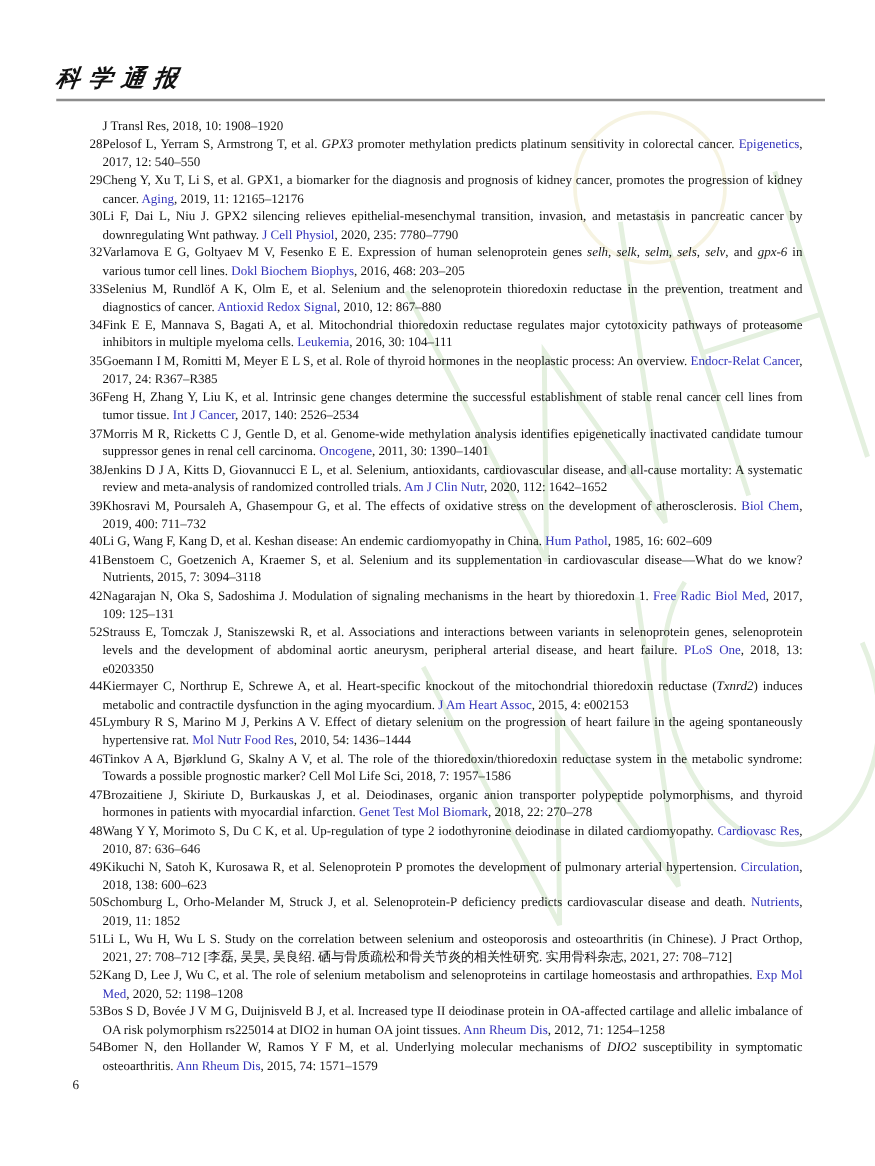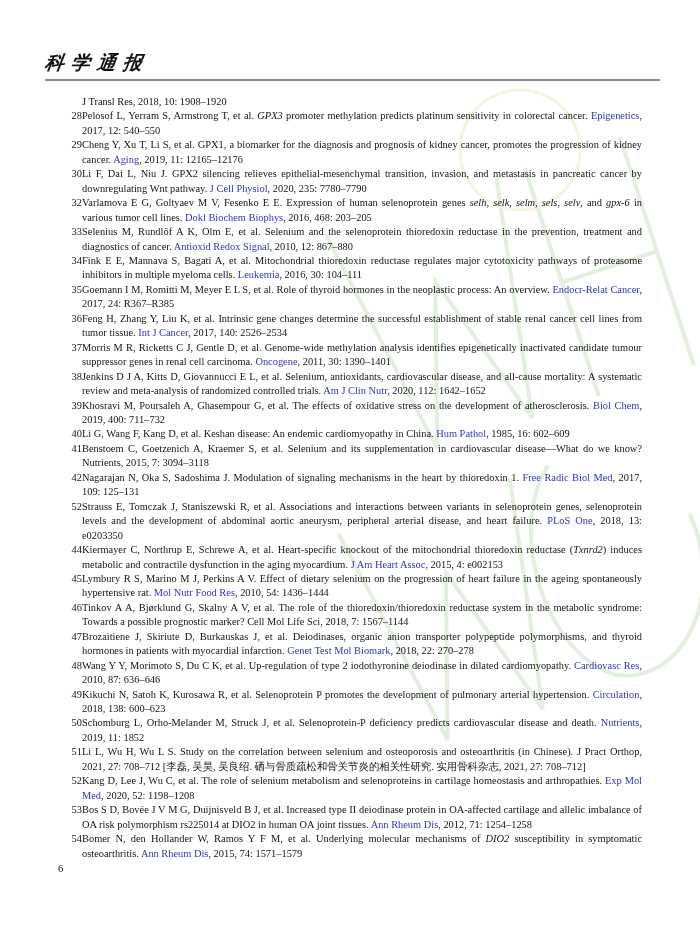--- a/index.html
+++ b/index.html
@@ -142,21 +142,21 @@
       <div class="ref-row">
         <div class="ref-num">44</div>
         <div class="ref-body"><span>Kiermayer C, Northrup E, Schrewe A, et al. Heart-specific knockout of the mitochondrial thioredoxin reductase (</span><span class="ital">Txnrd2</span><span>) induces metabolic and contractile dysfunction in the aging myocardium. </span><span class="lnk" style="color: rgb(51, 51, 187);">J Am Heart Assoc</span><span>, 2015, 4: e002153</span></div>
       </div>
       <div class="ref-row">
         <div class="ref-num">45</div>
         <div class="ref-body"><span>Lymbury R S, Marino M J, Perkins A V. Effect of dietary selenium on the progression of heart failure in the ageing spontaneously hypertensive rat. </span><span class="lnk" style="color: rgb(51, 51, 187);">Mol Nutr Food Res</span><span>, 2010, 54: 1436–1444</span></div>
       </div>
       <div class="ref-row">
         <div class="ref-num">46</div>
-        <div class="ref-body"><span>Tinkov A A, Bjørklund G, Skalny A V, et al. The role of the thioredoxin/thioredoxin reductase system in the metabolic syndrome: Towards a possible prognostic marker? Cell Mol Life Sci, 2018, 7: 1567–1144</span></div>
+        <div class="ref-body"><span>Tinkov A A, Bjørklund G, Skalny A V, et al. The role of the thioredoxin/thioredoxin reductase system in the metabolic syndrome: Towards a possible prognostic marker? Cell Mol Life Sci, 2018, 7: 1957–1586</span></div>
       </div>
       <div class="ref-row">
         <div class="ref-num">47</div>
         <div class="ref-body"><span>Brozaitiene J, Skiriute D, Burkauskas J, et al. Deiodinases, organic anion transporter polypeptide polymorphisms, and thyroid hormones in patients with myocardial infarction. </span><span class="lnk" style="color: rgb(51, 51, 187);">Genet Test Mol Biomark</span><span>, 2018, 22: 270–278</span></div>
       </div>
       <div class="ref-row">
         <div class="ref-num">48</div>
         <div class="ref-body"><span>Wang Y Y, Morimoto S, Du C K, et al. Up-regulation of type 2 iodothyronine deiodinase in dilated cardiomyopathy. </span><span class="lnk" style="color: rgb(51, 51, 187);">Cardiovasc Res</span><span>, 2010, 87: 636–646</span></div>
       </div>
       <div class="ref-row">

